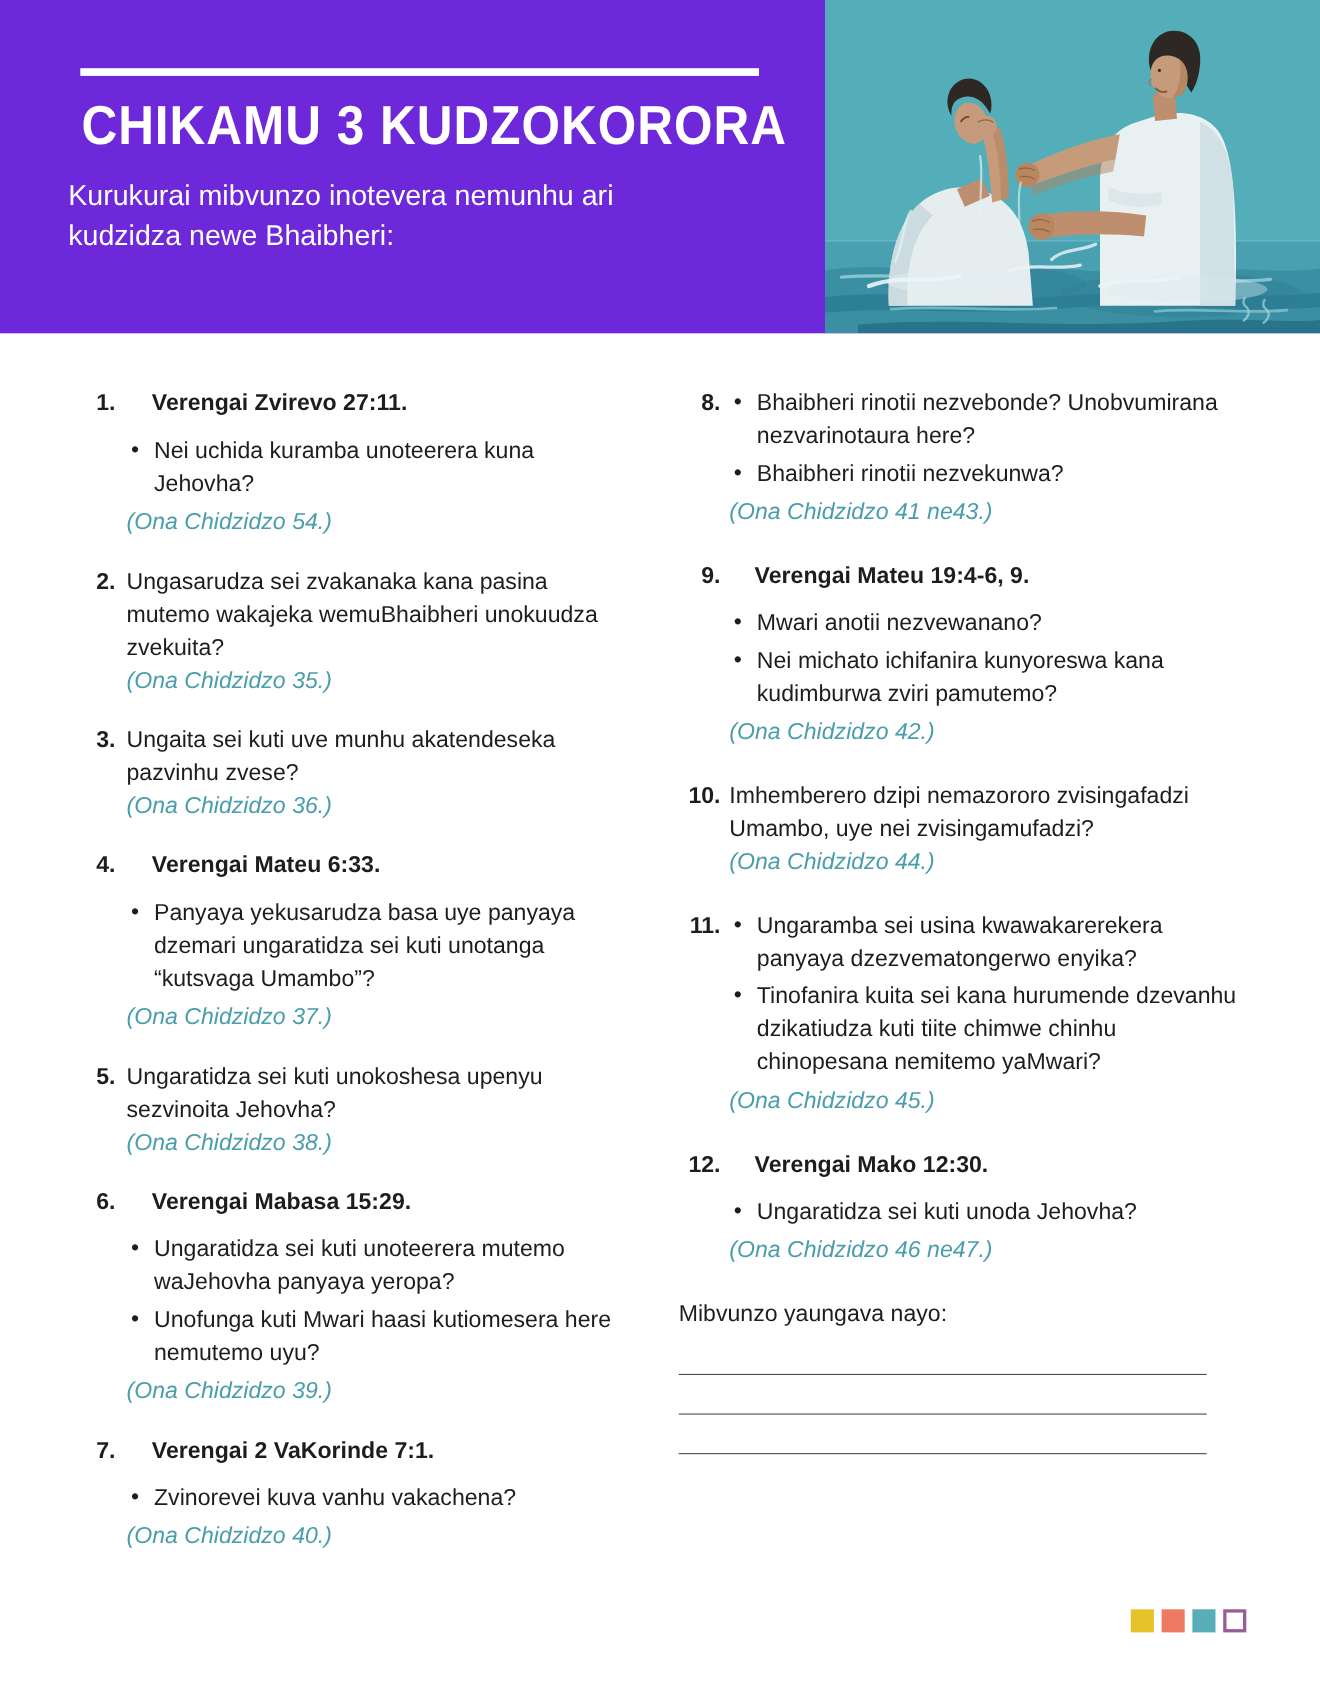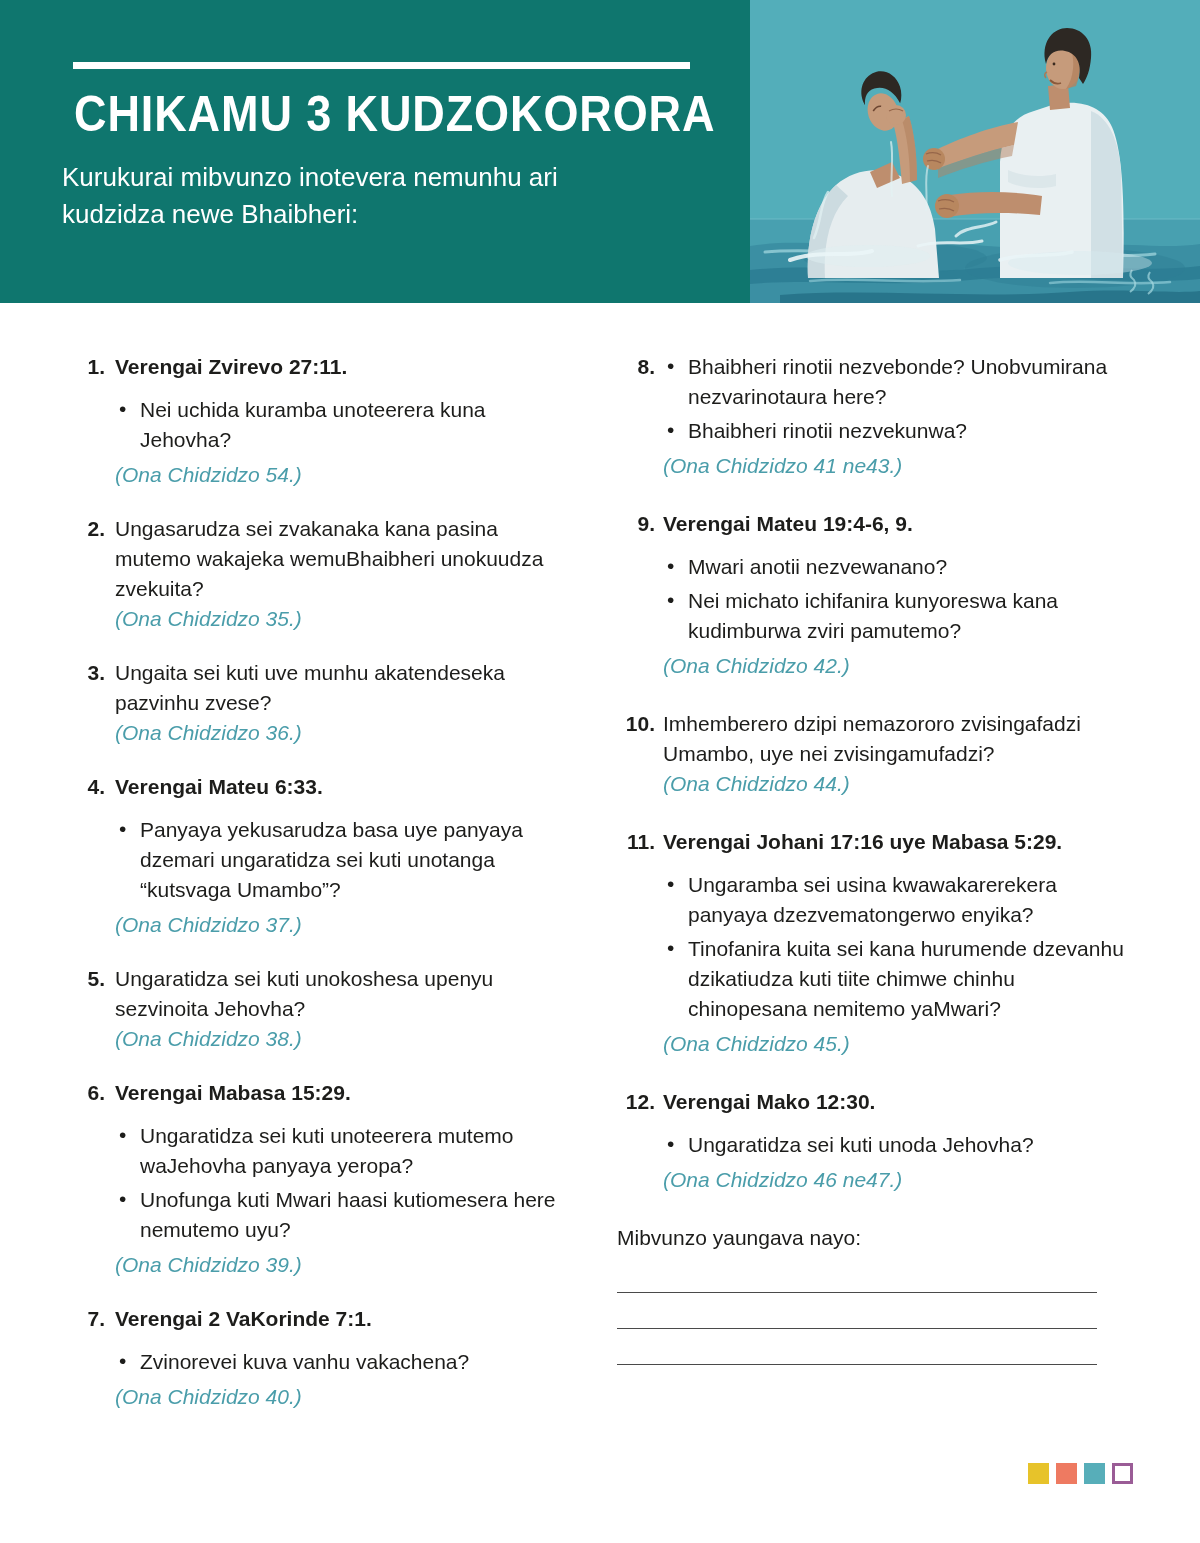--- a/index.html
+++ b/index.html
@@ -1,37 +1,37 @@
 <!DOCTYPE html>
 <html><head>
 <meta charset="utf-8">
 <style>
   html,body{margin:0;padding:0;}
   body{
     width:1200px;height:1543px;position:relative;background:#ffffff;
     font-family:"Liberation Sans",sans-serif;color:#1d1d1b;overflow:hidden;
   }
   
-  .header{position:absolute;left:0;top:0;width:1200px;height:303px;background:#0f766e;overflow:hidden;}
+  .header{position:absolute;left:0;top:0;width:1200px;height:303px;background:#6d28d9;overflow:hidden;}
   .header-rule{position:absolute;left:73px;top:62px;width:617px;height:7px;background:#ffffff;}
   .header-title{
     position:absolute;left:74px;top:84px;color:#ffffff;font-weight:bold;font-size:50px;
     letter-spacing:1px;white-space:nowrap;transform:scaleX(0.9);transform-origin:left top;line-height:60px;
   }
   .header-subtitle{position:absolute;left:62px;top:159px;width:560px;color:#ffffff;font-size:26px;line-height:37px;}
   .illustration{position:absolute;right:0;top:0;width:450px;height:303px;}
   
   .col{position:absolute;top:352px;}
   .col-left{left:75px;width:502px;}
   .col-right{left:617px;width:520px;}
   .q-item{display:grid;column-gap:10px;margin-bottom:24px;font-size:21px;line-height:30px;}
   .col-left .q-item{grid-template-columns:30px 1fr;}
   .col-right .q-item{grid-template-columns:38px 1fr;column-gap:8px;margin-bottom:28px;}
   .q-num{font-weight:bold;text-align:right;}
-  .q-heading{font-weight:bold;margin-bottom:13px;}
+  .q-heading{font-weight:bold;margin-bottom:13px;margin-left:23px;}
   .q-text{}
   .q-bullet{position:relative;padding-left:25px;margin-bottom:4px;hyphens:manual;}
   .q-bullet-marker{position:absolute;left:4px;top:-1px;}
   .q-ref{color:#4A9DAA;font-style:italic;}
   .q-item.has-bullets .q-ref{margin-top:5px;}
   
   .notes-heading{font-weight:normal;font-size:21px;line-height:30px;margin-top:4px;}
   .answer-lines{margin-top:39px;width:480px;}
   .answer-line{height:35px;border-top:1.5px solid #4a4a4a;}
   
@@ -198,21 +198,20 @@
     <div class="q-item">
       <span class="q-num">10.</span>
       <div class="q-body">
         <div class="q-text">Imhemberero dzipi nemazororo zvisingafadzi Umambo, uye nei zvisingamufadzi?</div>
         <div class="q-ref">(Ona Chidzidzo 44.)</div>
       </div>
     </div>
     <div class="q-item has-bullets">
       <span class="q-num">11.</span>
       <div class="q-body">
-        <div class="q-heading">Verengai Johani 17:16 uye Mabasa 5:29.</div>
         <div class="q-bullet"><span class="q-bullet-marker">•</span><span class="q-bullet-text">Ungaramba sei usina kwawakarerekera panyaya dzezvematongerwo enyika?</span></div>
         <div class="q-bullet"><span class="q-bullet-marker">•</span><span class="q-bullet-text">Tinofanira kuita sei kana hurumende dze­vanhu dzikatiudza kuti tiite chimwe chinhu chinopesana nemitemo yaMwari?</span></div>
         <div class="q-ref">(Ona Chidzidzo 45.)</div>
       </div>
     </div>
     <div class="q-item has-bullets">
       <span class="q-num">12.</span>
       <div class="q-body">
         <div class="q-heading">Verengai Mako 12:30.</div>
         <div class="q-bullet"><span class="q-bullet-marker">•</span><span class="q-bullet-text">Ungaratidza sei kuti unoda Jehovha?</span></div>

